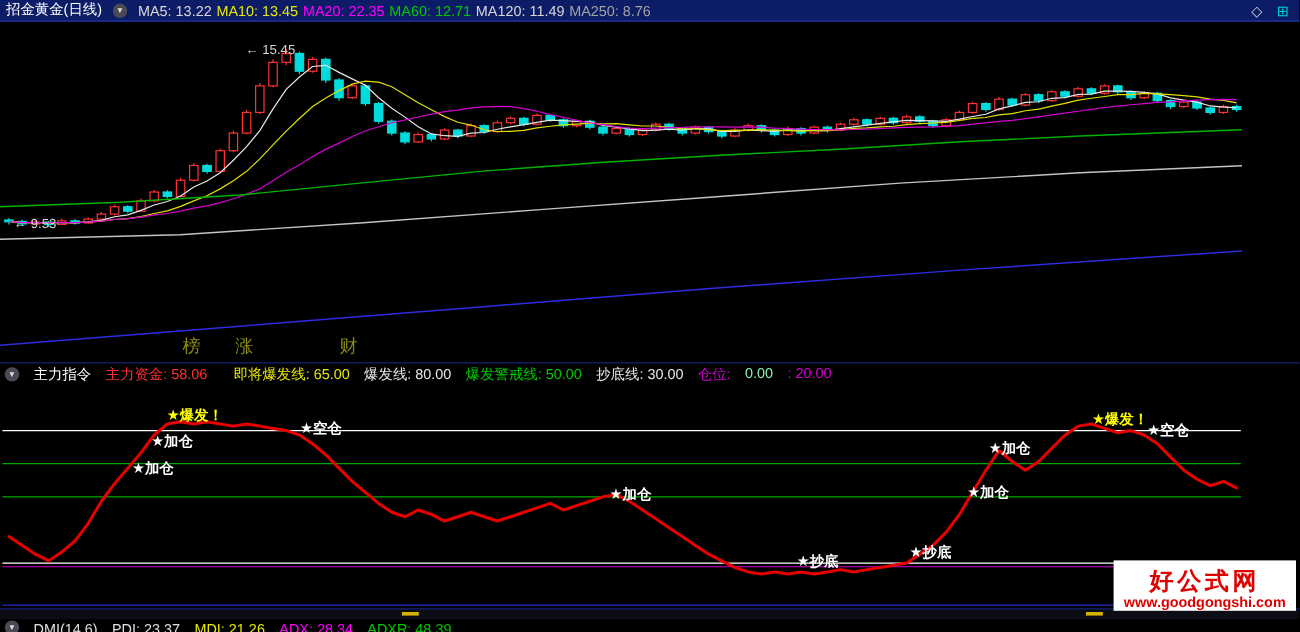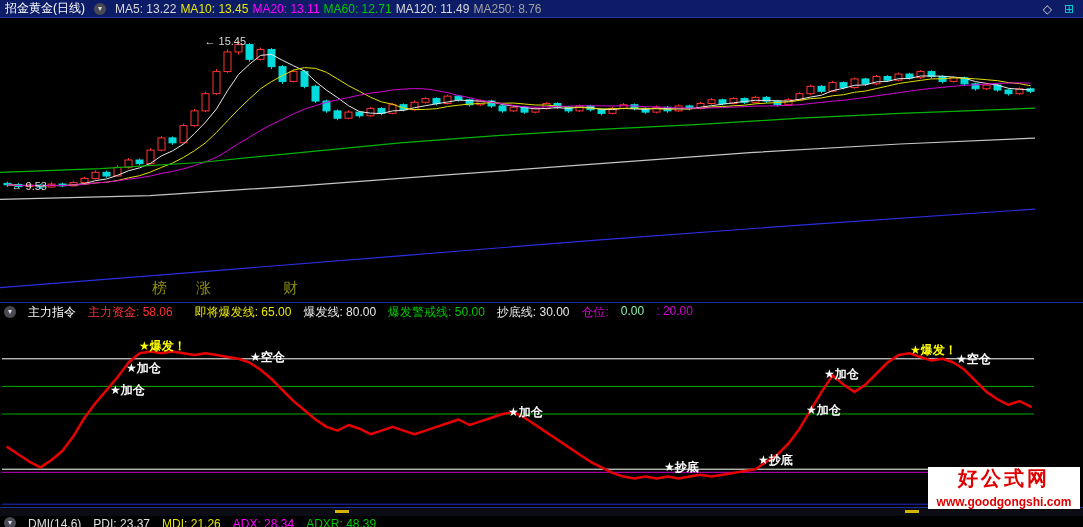--- a/index.html
+++ b/index.html
@@ -23,21 +23,21 @@
   .sep-line{position:absolute;left:0;width:1083px;height:1px;background:#1c2e9c;z-index:4;}
   .ind-header{
     position:absolute;top:303px;left:0;width:1083px;height:18px;background:#000;
     display:flex;align-items:center;gap:12px;font-size:12px;padding:0 4px;
     box-sizing:border-box;z-index:5;white-space:nowrap;
   }
   .ind-title{color:#ffffff;}
   .chart-wm span{position:absolute;color:#8a8a12;font-size:15px;z-index:2;}
   .site-box{
     position:absolute;left:928px;top:467px;width:152px;height:42px;background:#ffffff;
-    z-index:7;display:flex;flex-direction:column;align-items:center;justify-content:space-between;line-height:1.1;
+    z-index:7;display:flex;flex-direction:column;align-items:center;justify-content:flex-end;line-height:1.1;
   }
   .site-name{font-size:20px;font-weight:bold;letter-spacing:3px;}
   .site-url{font-size:12px;font-weight:bold;}
   .scrollbar{position:absolute;top:508px;left:0;width:1083px;height:8px;background:#0c0c14;z-index:5;}
   .scroll-mark{position:absolute;top:2px;width:14px;height:3px;}
   .footer{
     position:absolute;top:517px;left:0;width:1083px;height:14px;background:#000;
     display:flex;gap:12px;font-size:12px;align-items:flex-start;padding:0 4px;
     box-sizing:border-box;z-index:6;white-space:nowrap;
   }
@@ -263,21 +263,21 @@
     <text x="910" y="353.6" fill="#ffff00" font-size="12" font-weight="bold">★爆发！</text>
     <text x="956" y="362.8" fill="#ffffff" font-size="12" font-weight="bold">★空仓</text>
   </svg>
 
 <div class="topbar">
   <span class="title">招金黄金(日线)</span>
   <span class="collapse-icon">▾</span>
   <span class="ma-values" id="ma-values">
       <span style="color: rgb(216, 216, 216);">MA5: 13.22</span>
       <span style="color: rgb(232, 232, 0);">MA10: 13.45</span>
-      <span style="color: rgb(255, 0, 255);">MA20: 13.11</span>
+      <span style="color: rgb(255, 0, 255);">MA20: 22.35</span>
       <span style="color: rgb(0, 200, 0);">MA60: 12.71</span>
       <span style="color: rgb(216, 216, 216);">MA120: 11.49</span>
       <span style="color: #a3a3a3;">MA250: 8.76</span>
     </span>
   <span class="topbar-icons" id="topbar-icons">
       <span style="color: rgb(207, 207, 207);">◇</span>
       <span style="color: rgb(0, 216, 216);">⊞</span>
     </span>
 </div>
 

